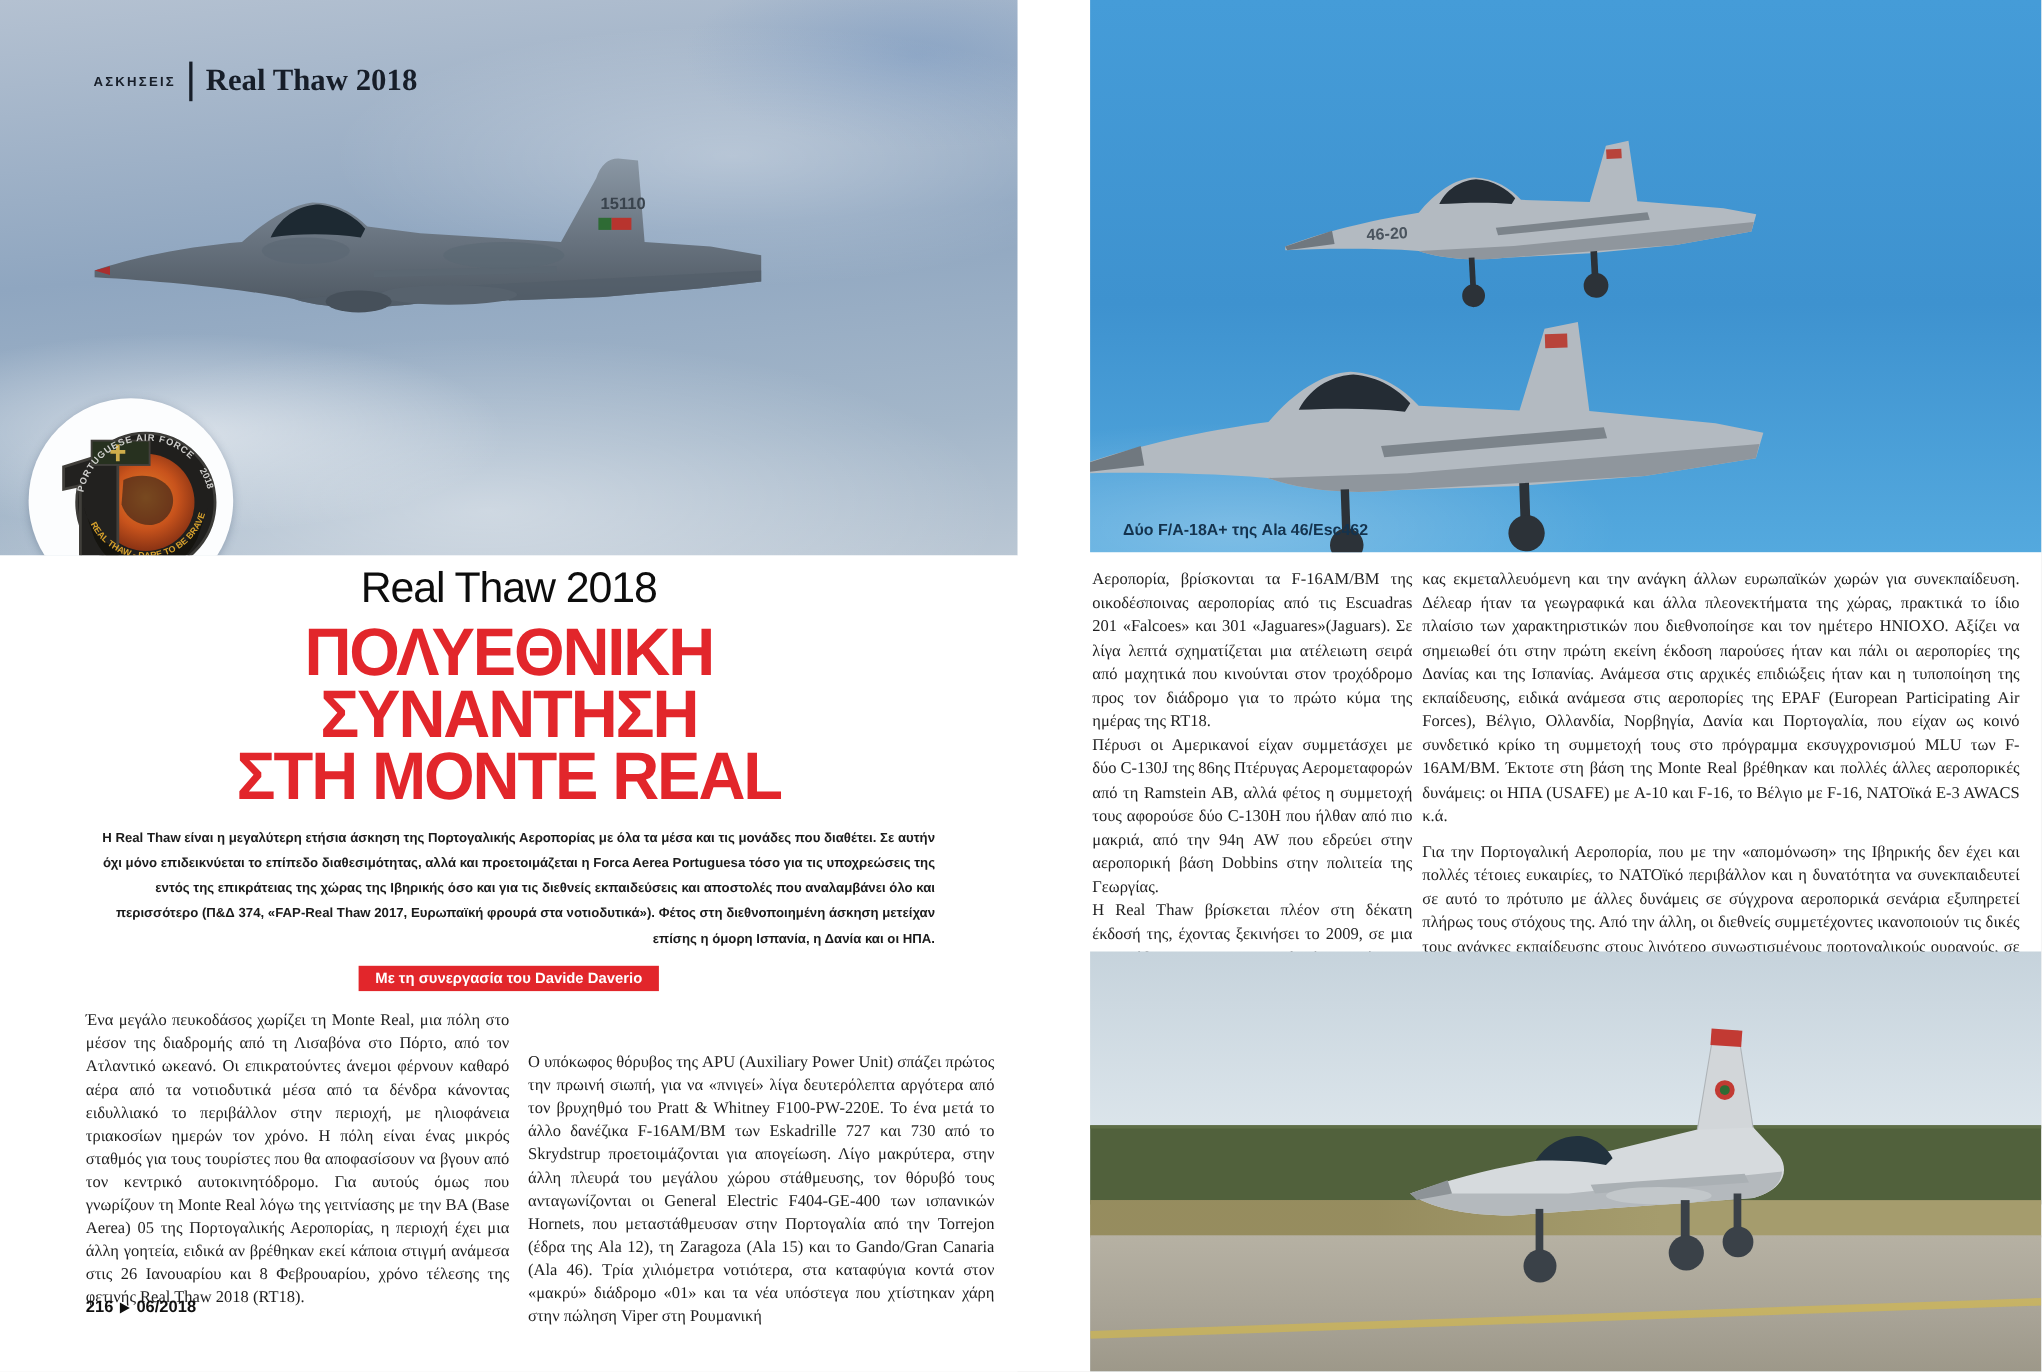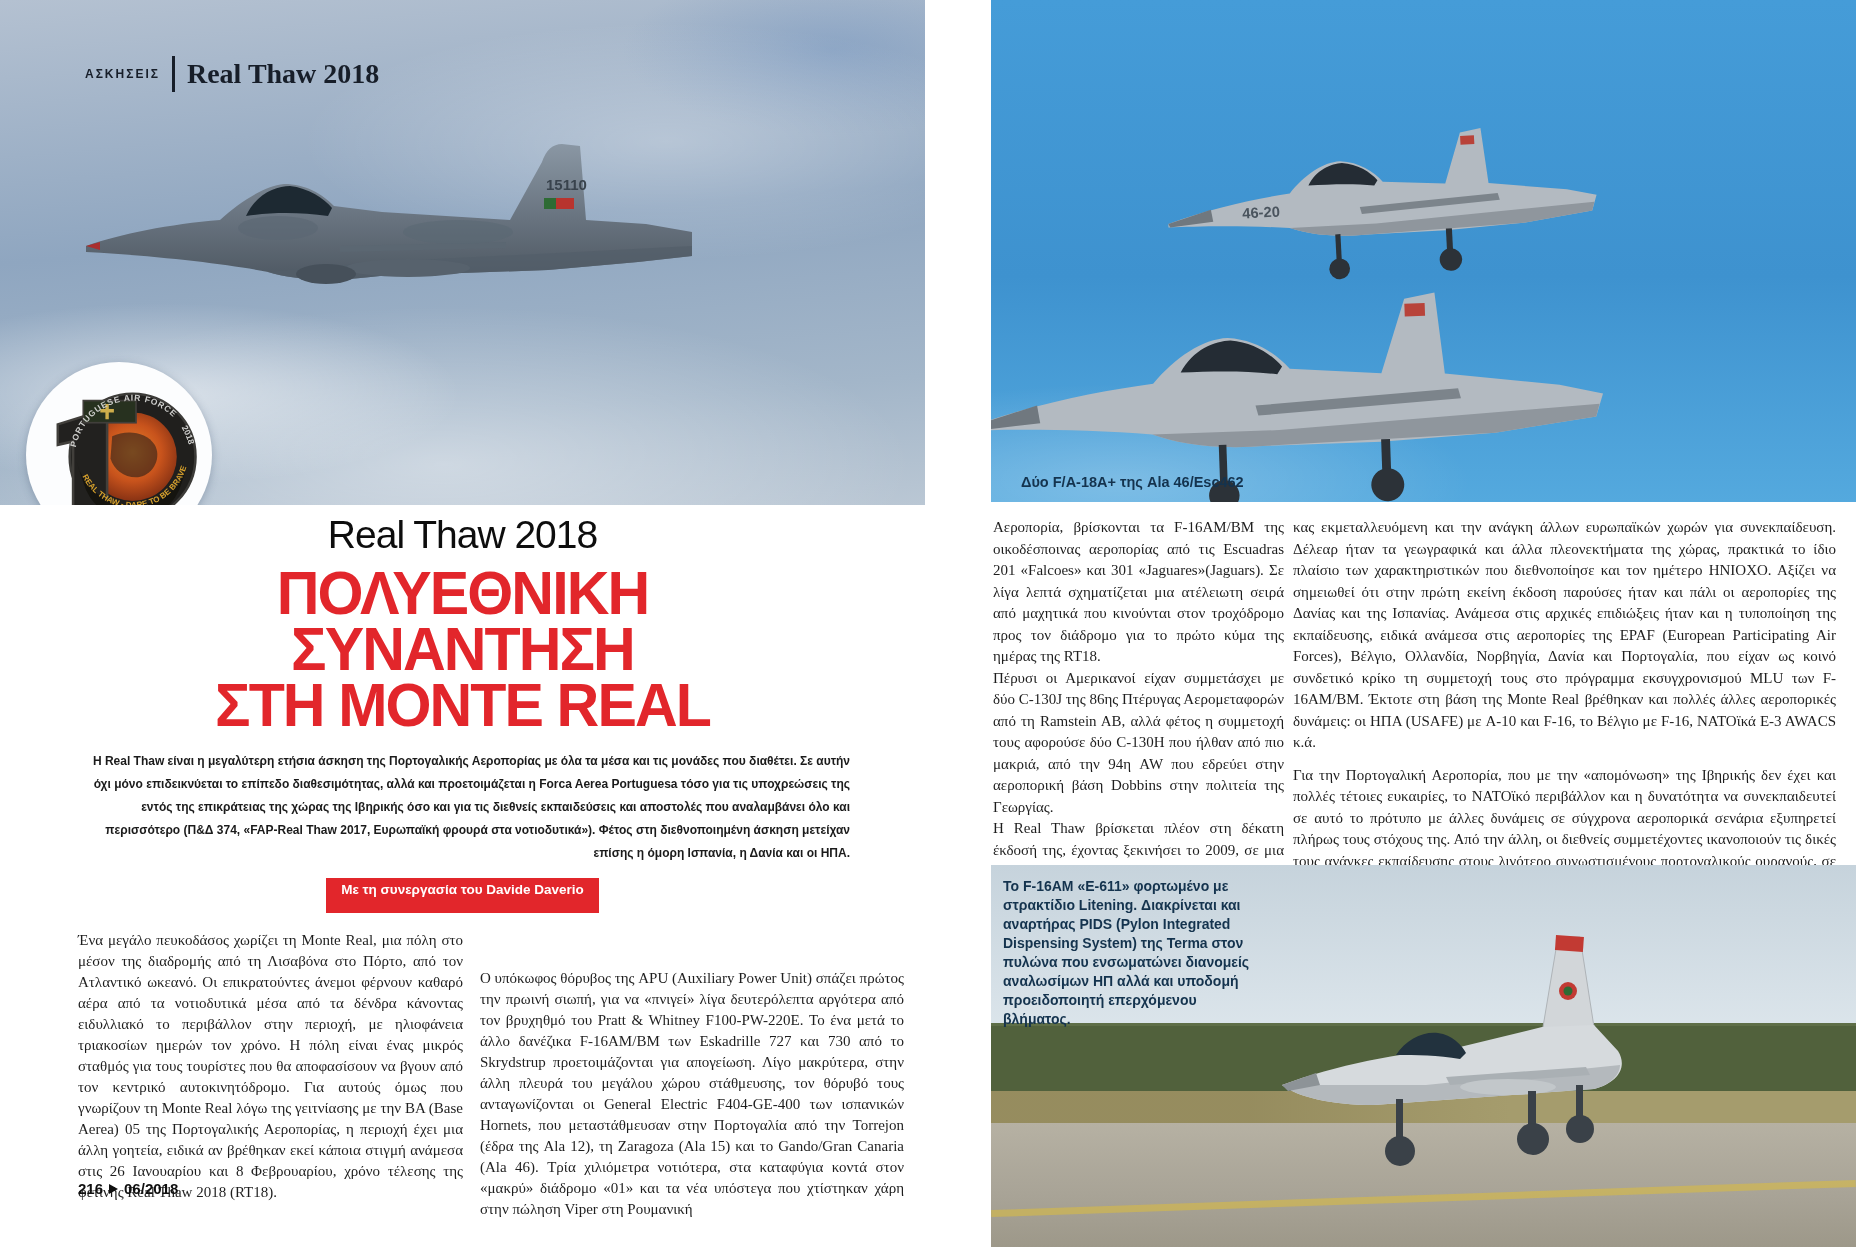--- a/index.html
+++ b/index.html
@@ -32,21 +32,21 @@
   .badge svg { position:absolute; left:8px; top:8px; width:170px; height:170px; }
 
   .content { position:absolute; left:0; top:505px; width:925px; height:742px; background:#fff; }
   .kicker { margin-top:8px; text-align:center; font-size:39px; font-weight:400; letter-spacing:-1px; color:#0d0d0d; }
   .headline { margin-top:8px; text-align:center; font-weight:700; font-size:61px; line-height:56px;
               letter-spacing:-2px; color:#e2262b; transform:scaleX(.97); }
   .standfirst { width:775px; margin:17px auto 0; text-align:right; font-weight:700; font-size:12px;
                 line-height:23px; color:#1b1b1b; }
   .byline-wrap { text-align:center; margin-top:13px; }
   .byline { display:inline-block; background:#e2262b; color:#fff; font-weight:700; font-size:13.5px;
-            padding:4px 15px 16px; }
+            padding:4px 15px 4px; }
   .body-cols { position:relative; margin-top:17px; height:250px;padding-left:13px; }
   .bcol { position:absolute; top:0; }
   .bcol.c1 { left:78px; width:385px; }
   .bcol.c2 { left:480px; width:424px;margin-top:38px; }
   p.body { font-size:15px; line-height:21px; text-align:justify; color:#1e1e1e;font-family:Liberation Serif, serif; }
 
   .page-footer { position:absolute; left:78px; top:675px; display:flex; align-items:center; gap:6px;
                  font-weight:700; font-size:15px; color:#101010; }
   .tri-icon { width:0; height:0; border-left:9px solid #101010; border-top:5.5px solid transparent;
               border-bottom:5.5px solid transparent; display:inline-block; }
@@ -255,16 +255,15 @@
         <ellipse cx="262" cy="160" rx="48" ry="8" fill="#c2c7ca"></ellipse>
         <g fill="#3a4148">
           <rect x="150" y="172" width="7" height="46"></rect>
           <circle cx="154" cy="224" r="15"></circle>
           <rect x="282" y="164" width="8" height="42"></rect>
           <circle cx="287" cy="212" r="16"></circle>
           <rect x="330" y="158" width="7" height="38"></rect>
           <circle cx="334" cy="202" r="14"></circle>
         </g>
       </svg>
-      <figcaption class="caption-bottom">Το F-16AM «E-611» φορτωμένο με στρακτίδιο Litening. Διακρίνεται και αναρτήρας PIDS (Pylon Integrated Dispensing System) της Terma στον πυλώνα που ενσωματώνει διανομείς αναλωσίμων ΗΠ αλλά και υποδομή προειδοποιητή επερχόμενου βλήματος.</figcaption>
     </figure>
   </section>
 </div>
 
 </body></html>

